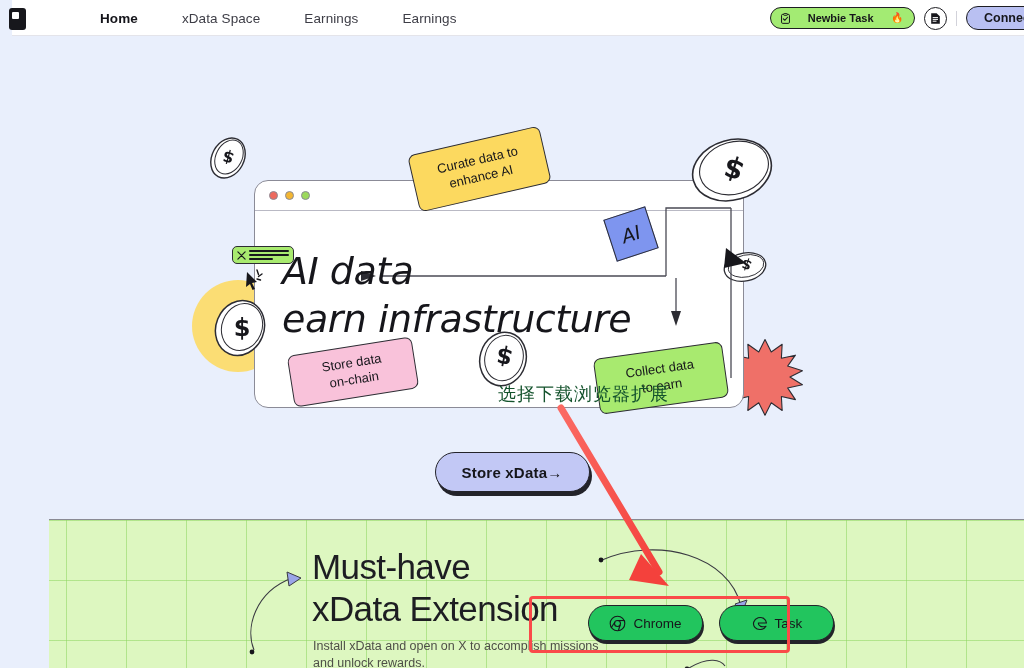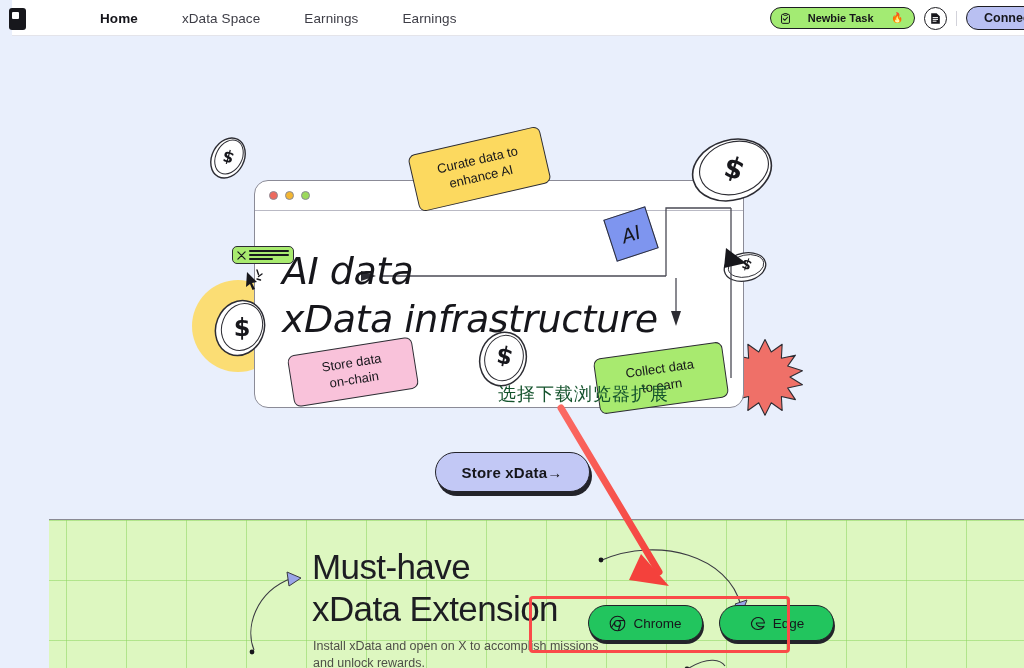--- a/index.html
+++ b/index.html
@@ -398,21 +398,21 @@
       <div class="ai-chip">AI</div>
 
       <div class="note note-curate">Curate data to
 enhance AI</div>
       <div class="note note-store">Store data
 on-chain</div>
       <div class="note note-collect">Collect data
 to earn</div>
 
       <div class="hero-head">AI data
-xData infrastructure</div>
+earn infrastructure</div>
     </div>
 
     <div class="cta-wrap">
       <div class="cta-btn">Store xData→</div>
     </div>
   </div>
 
   <div class="green-sec">
     <div class="grid-lines"></div>
 
@@ -440,21 +440,21 @@
           <path d="M10 6.5 L18.4 6.5" stroke="#17171c" stroke-width="1.3"></path>
           <path d="M6.9 8.2 L2.6 15" stroke="#17171c" stroke-width="1.3"></path>
           <path d="M13.1 11.8 L11 18.5" stroke="#17171c" stroke-width="1.3"></path>
         </svg>
         <span>Chrome</span>
       </div>
       <div class="br-btn">
         <svg width="17" height="17" viewBox="0 0 20 20">
           <path d="M17.6 13.2 C 15 17.8, 8 18.4, 4.6 14.6 C 1.4 11, 3 5, 8.4 3.3 C 13.2 1.8, 17.8 4.8, 18.2 9.4 L 8.6 9.4 C 8.6 13.4, 13 14.8, 17.6 13.2 Z" fill="none" stroke="#17171c" stroke-width="1.35" stroke-linejoin="round" stroke-linecap="round"></path>
         </svg>
-        <span>Edge</span>
+        <span>Task</span>
       </div>
     </div>
   </div>
 
   <div class="annot-text">选择下载浏览器扩展</div>
   <svg class="annot-arrow" viewBox="0 0 140 210">
     <defs>
       <linearGradient id="agrad" x1="0" y1="0" x2="1" y2="1">
         <stop offset="0" stop-color="#fb6a63"></stop>
         <stop offset="1" stop-color="#f4413c"></stop>

